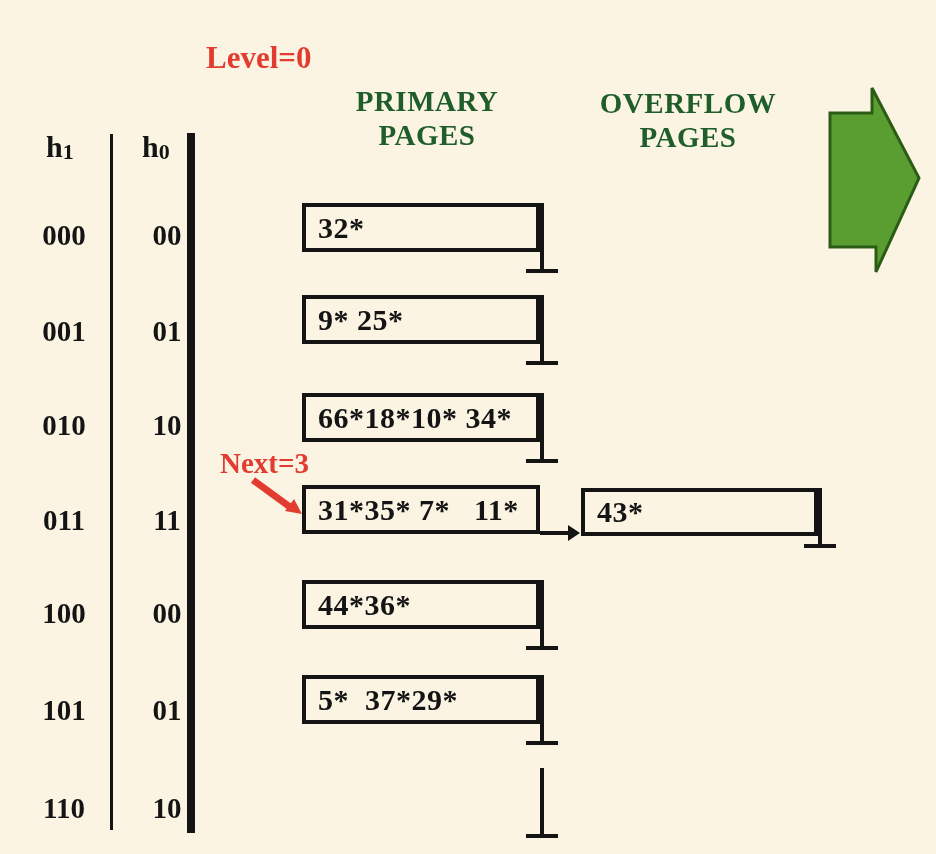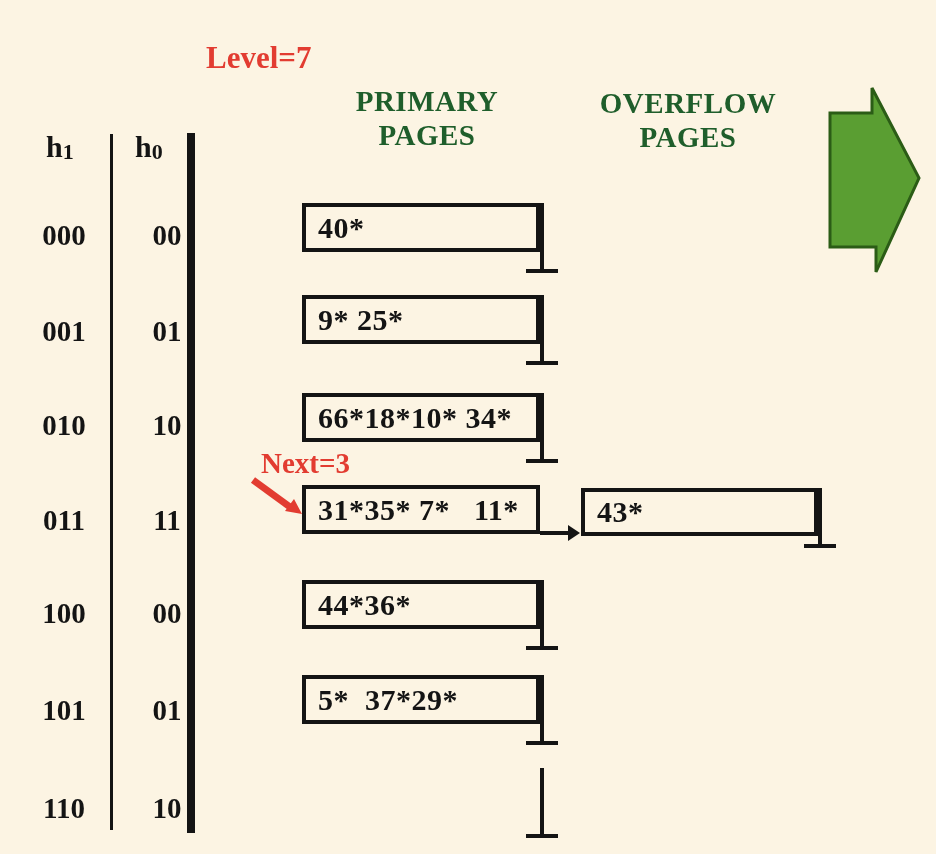--- a/index.html
+++ b/index.html
@@ -44,21 +44,21 @@
   .overflow-header { left: 578px; top: 86px; width: 220px; }
 
   .hash-fn-header { font-size: 30px; }
   .hash-fn-header sub {
     font-size: 22px;
     position: relative;
     top: 2px;
     vertical-align: baseline;
   }
   .h1-header { left: 46px; top: 130px; }
-  .h0-header { left: 135px; top: 130px; }
+  .h0-header { left: 142px; top: 130px; }
 
   .vline { background: var(--ink); }
   .thin-line { left: 110px; top: 134px; width: 3px; height: 696px; }
   .thick-line { left: 187px; top: 133px; width: 8px; height: 700px; }
 
   .row-label {
     font-size: 29px;
     height: 40px;
     line-height: 40px;
     text-align: center;
@@ -89,31 +89,30 @@
     align-items: center;
   }
 
   .null-v { width: 4px; background: var(--ink); }
   .null-h { height: 4px; width: 32px; background: var(--ink); }
 
   .next-label {
     left: 220px; top: 447px;
     font-size: 29px;
     color: var(--red);
-    margin-left: 41px;
   }
 
   svg { display: block; }
 </style>
 </head>
 <body>
 
 <div class="stage">
 
-  <div class="abs level-label">Level=7</div>
+  <div class="abs level-label">Level=0</div>
 
   <div class="abs col-header primary-header">PRIMARY
 PAGES</div>
   <div class="abs col-header overflow-header">OVERFLOW
 PAGES</div>
 
   <svg class="abs" style="left:820px; top:80px;" width="110" height="200" viewBox="0 0 110 200">
     <polygon points="10,33 52,33 52,8 99,98 56,192 56,167 10,167" fill="var(--arrow_fill)" stroke="var(--arrow_stroke)" stroke-width="3" stroke-linejoin="miter"></polygon>
   </svg>
 
@@ -133,21 +132,21 @@
 
   <div class="abs row-label c2" style="top:215px">00</div>
   <div class="abs row-label c2" style="top:311px">01</div>
   <div class="abs row-label c2" style="top:405px">10</div>
   <div class="abs row-label c2" style="top:500px">11</div>
   <div class="abs row-label c2" style="top:593px">00</div>
   <div class="abs row-label c2" style="top:690px">01</div>
   <div class="abs row-label c2" style="top:788px">10</div>
 
   <div class="abs bucket" style="top:203px">
-      <span class="entries">40*</span>
+      <span class="entries">32*</span>
     </div>
   <div class="abs bucket" style="top:295px">
       <span class="entries">9* 25*</span>
     </div>
   <div class="abs bucket" style="top:393px">
       <span class="entries">66*18*10* 34*</span>
     </div>
   <div class="abs bucket" style="top:485px">
       <span class="entries">31*35* 7*   11*</span>
     </div>

